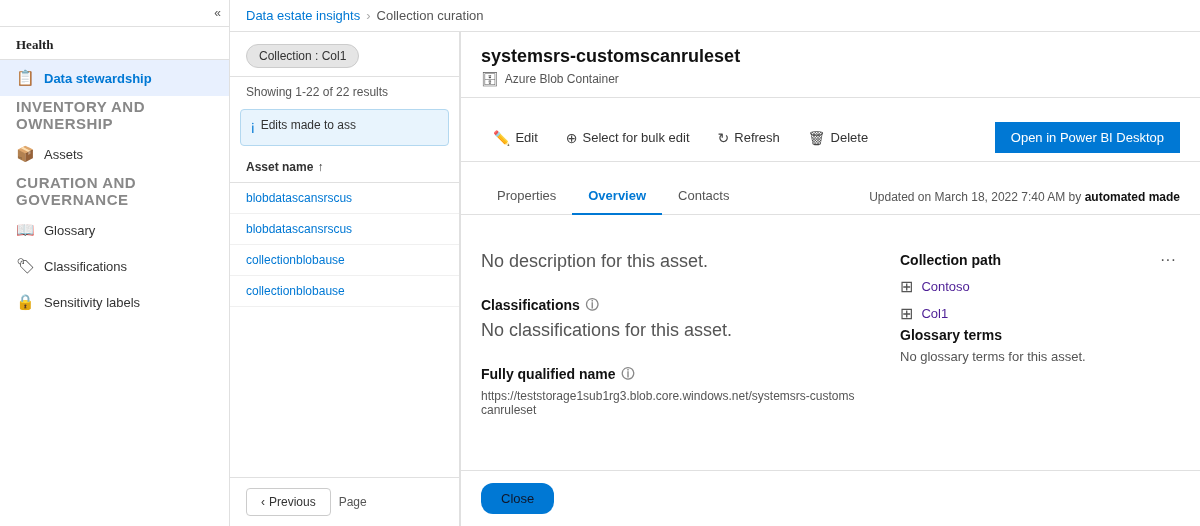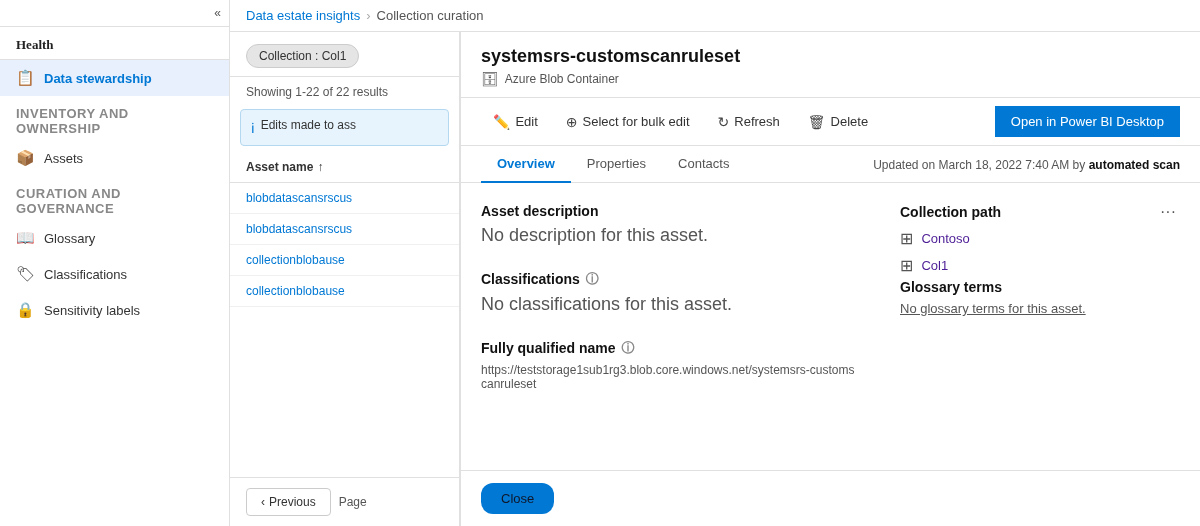--- a/index.html
+++ b/index.html
@@ -51,22 +51,22 @@
       color: #0078d4;
       font-weight: 600;
     }
     .sidebar-item .icon {
       font-size: 15px;
       width: 18px;
       text-align: center;
       flex-shrink: 0;
     }
     .sidebar-group-label {
-      padding: 10px 16px 4px 16px;
-      font-size: 13px;
+      padding: 2px 16px 4px 16px;
+      font-size: 15px;
       font-weight: 600;
       color: #888;
       text-transform: uppercase;
       letter-spacing: 0.5px;
     }
 
     
     .main {
       flex: 1;
       display: flex;
@@ -186,20 +186,21 @@
     .page-label { font-size: 12px; color: #555; }
 
     
     .detail-panel {
       flex: 1;
       background: #fff;
       display: flex;
       flex-direction: column;
       overflow: hidden;
       border-left: 1px solid #e0e0e0;
+      gap: 16px;
     }
     .detail-header {
       padding: 14px 20px 10px 20px;
       border-bottom: 1px solid #e0e0e0;
     }
     .detail-title {
       font-size: 18px;
       font-weight: 600;
       color: #111;
       margin-bottom: 4px;
@@ -342,21 +343,21 @@
     .collection-path-item .cp-icon { font-size: 16px; color: #555; }
     .collection-path-item a { color: #4c1d95; text-decoration: none; }
 
     .glossary-section { margin-top: 4px; }
     .glossary-title {
       font-size: 14px;
       font-weight: 600;
       color: #111;
       margin-bottom: 6px;
     }
-    .glossary-value { font-size: 13px; color: #555; text-decoration: underline; }
+    .glossary-value { font-size: 13px; color: #555; }
 
     
     .detail-footer {
       padding: 12px 20px;
       border-top: 1px solid #e0e0e0;
       display: flex;
       gap: 8px;
     }
     .close-btn {
       padding: 8px 20px;
@@ -472,34 +473,33 @@
         </button>
         <button class="toolbar-btn">
           <span class="btn-icon">🗑</span>
           <span>Delete</span>
         </button>
         <div class="toolbar-spacer"></div>
         <button class="open-powerbi-btn">Open in Power BI Desktop</button>
       </div>
 
       <div class="detail-tabs">
+        <div class="tab-item">Properties</div>
         <div class="tab-item active">Overview</div>
-        <div class="tab-item">Properties</div>
         <div class="tab-item">Contacts</div>
         <div class="tab-updated">
           <span>Updated on March 18, 2022 7:40 AM by</span>
-          <strong>automated scan</strong>
+          <strong>automated made</strong>
         </div>
       </div>
 
       <div class="detail-body">
 
         <div class="detail-left">
           <div class="detail-section">
-            <div class="detail-section-title">Asset description</div>
             <div class="detail-section-value">No description for this asset.</div>
           </div>
 
           <div class="detail-section">
             <div class="detail-section-title">
               <span>Classifications</span>
               <span class="info-circle">ⓘ</span>
             </div>
             <div class="detail-section-value">No classifications for this asset.</div>
           </div>

